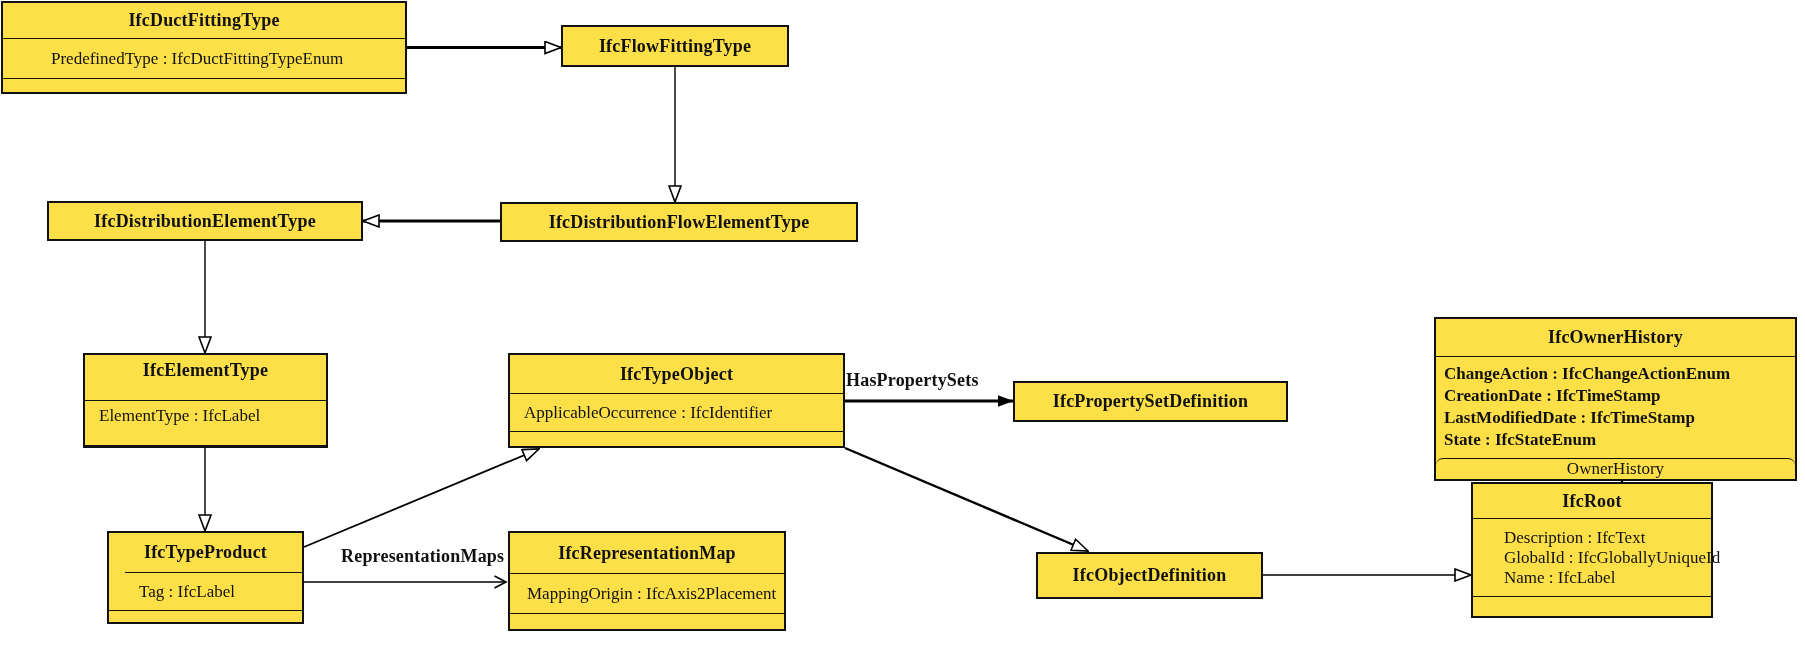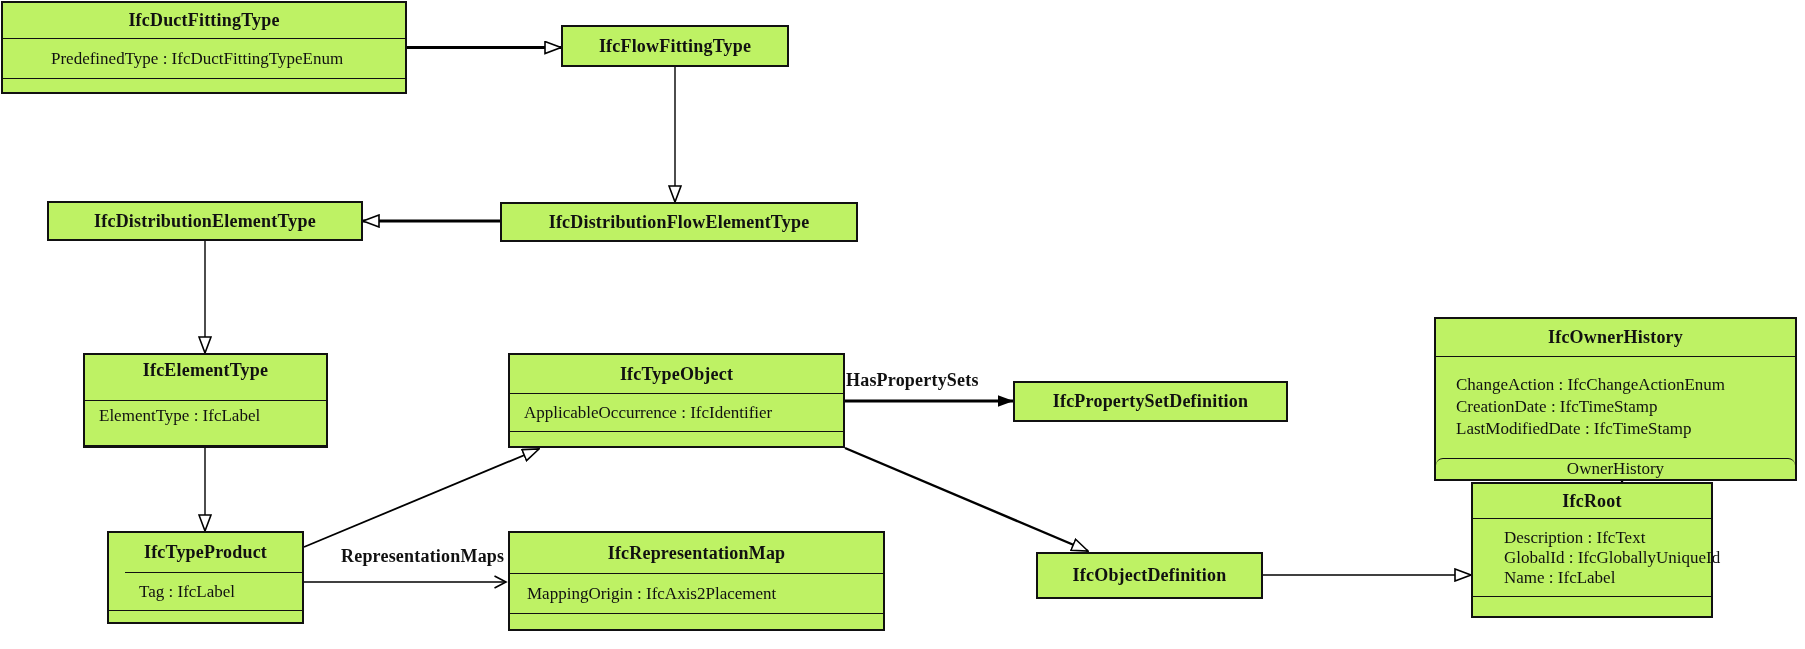--- a/index.html
+++ b/index.html
@@ -12,21 +12,21 @@
     font-family: "Liberation Serif", "DejaVu Serif", serif;
   }
   #connectors {
     position: absolute;
     left: 0; top: 0;
     z-index: 1;
   }
   .uml-class {
     position: absolute;
     box-sizing: border-box;
-    background: #bef264;
+    background: #fde047;
     border: 2px solid #111111;
     z-index: 2;
     display: flex;
     flex-direction: column;
   }
   .uml-title {
     box-sizing: border-box;
     display: flex;
     align-items: center;
     justify-content: center;
@@ -141,37 +141,38 @@
     </div>
     <div class="uml-empty" style="flex:1;"></div>
   </div>
 
   <div class="uml-class" style="left:1013px; top:381px; width:275px; height:41px;">
     <div class="uml-title" style="flex:1;">IfcPropertySetDefinition</div>
   </div>
 
   <div class="uml-class" style="left:1434px; top:317px; width:363px; height:164px;">
     <div class="uml-title" style="height:38px;">IfcOwnerHistory</div>
-    <div class="uml-attrs" style="height:106px; padding-left:20px; line-height:22px;">
+    <div class="uml-attrs" style="height:106px; padding-left:8px; line-height:22px;font-weight:bold;">
       <div class="uml-attr" style="line-height:22px;">ChangeAction : IfcChangeActionEnum</div>
       <div class="uml-attr" style="line-height:22px;">CreationDate : IfcTimeStamp</div>
       <div class="uml-attr" style="line-height:22px;">LastModifiedDate : IfcTimeStamp</div>
+      <div class="uml-attr" style="line-height:22px;">State : IfcStateEnum</div>
     </div>
     <div class="uml-footer" style="flex:1;">OwnerHistory</div>
   </div>
 
   <div class="uml-class" style="left:107px; top:531px; width:197px; height:93px;">
     <div class="uml-title" style="height:39px;">IfcTypeProduct</div>
     <div class="uml-attrs" style="height:38px;margin-left:16px;">
       <div class="uml-attr">Tag : IfcLabel</div>
     </div>
     <div class="uml-empty" style="flex:1;"></div>
   </div>
 
-  <div class="uml-class" style="left:508px; top:531px; width:377px; height:100px;">
+  <div class="uml-class" style="left:508px; top:531px; width:278px; height:100px;">
     <div class="uml-title" style="height:40px;">IfcRepresentationMap</div>
     <div class="uml-attrs" style="height:40px;padding-left:17px;">
       <div class="uml-attr">MappingOrigin : IfcAxis2Placement</div>
     </div>
     <div class="uml-empty" style="flex:1;"></div>
   </div>
 
   <div class="uml-class" style="left:1036px; top:552px; width:227px; height:47px;">
     <div class="uml-title" style="flex:1;">IfcObjectDefinition</div>
   </div>

